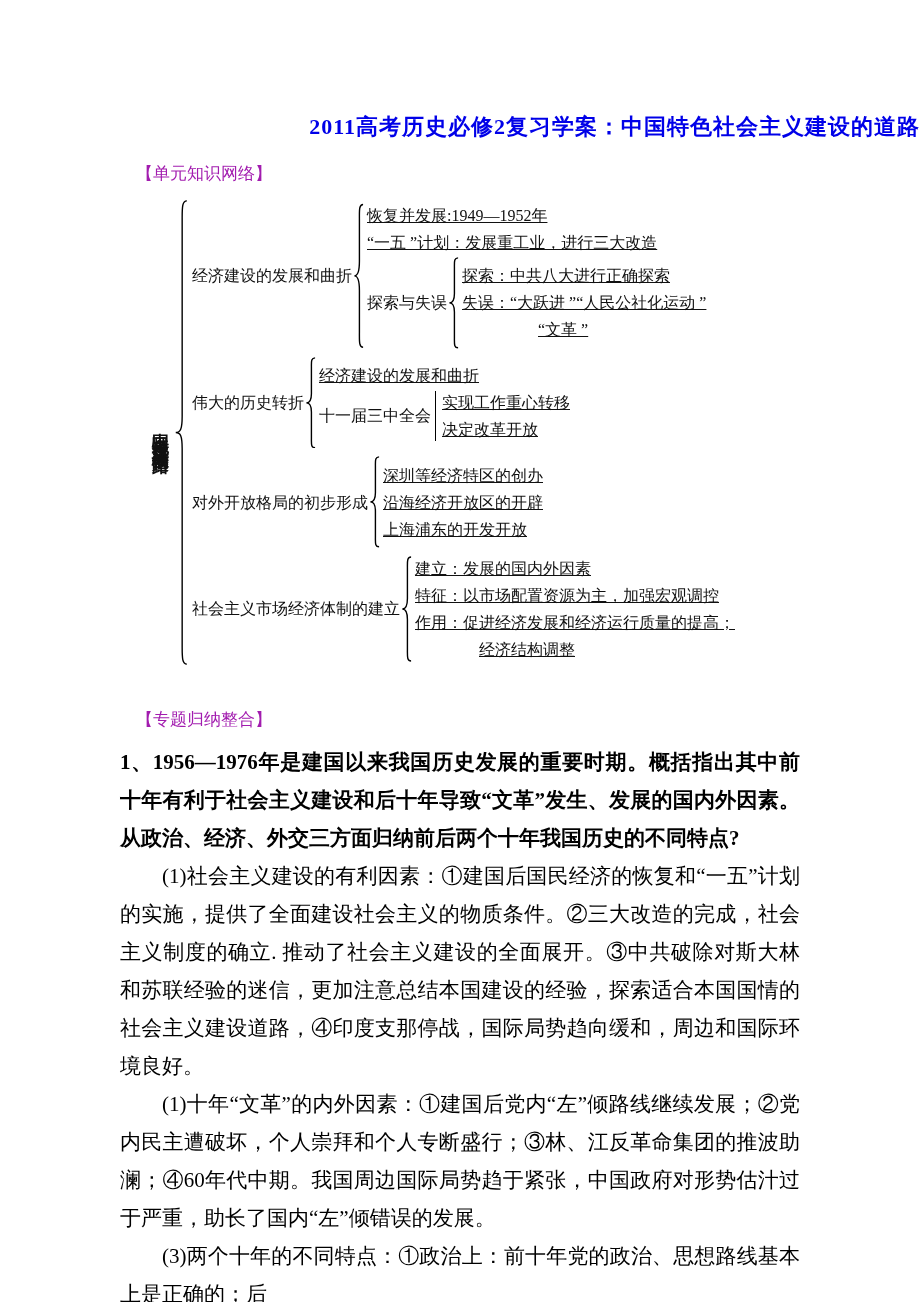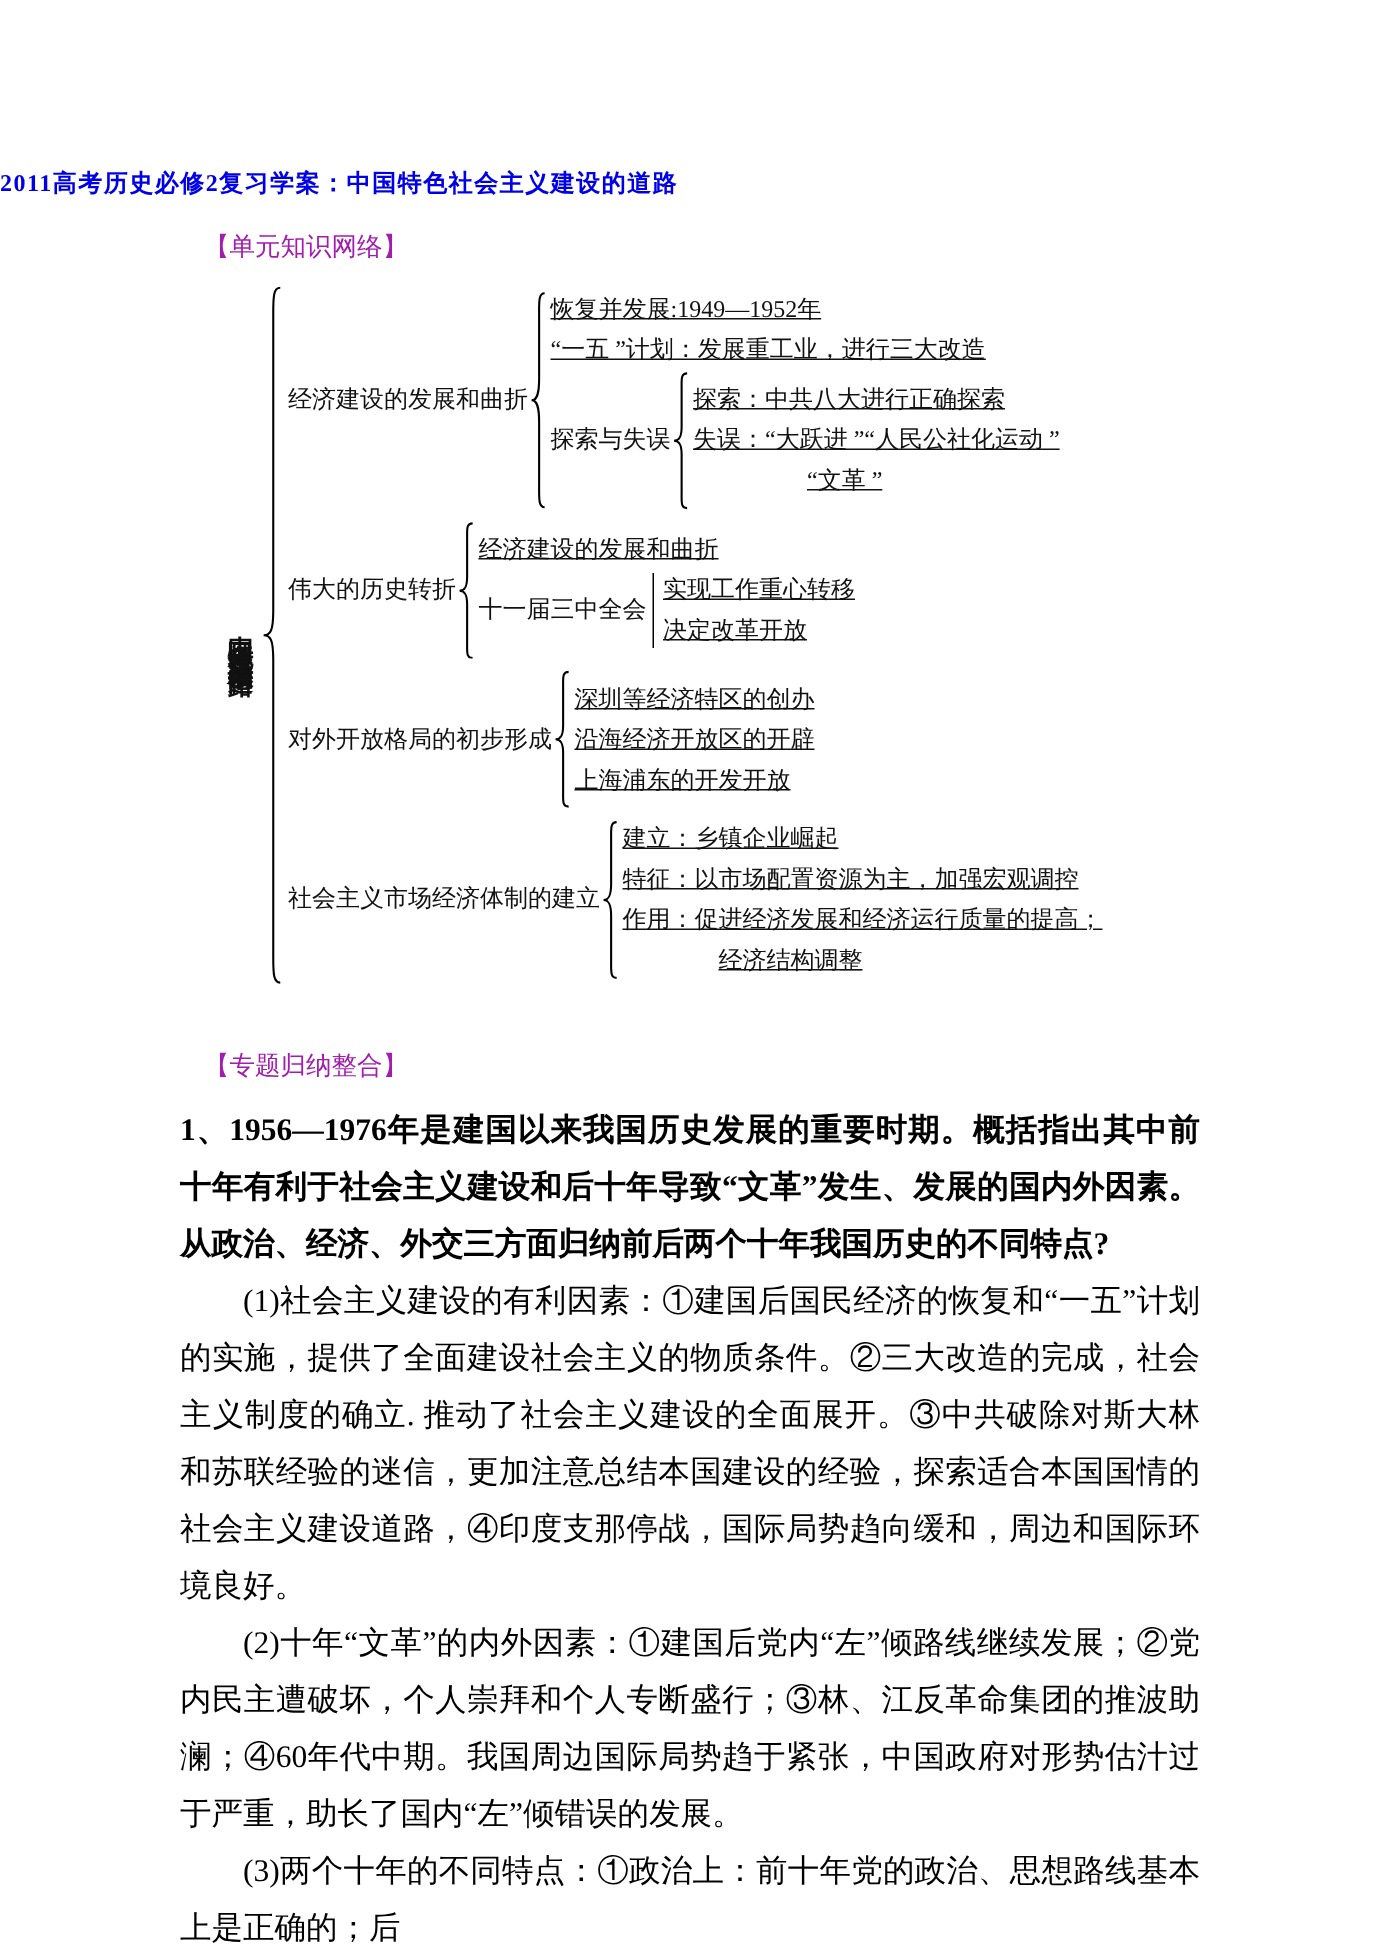--- a/index.html
+++ b/index.html
@@ -2,22 +2,22 @@
 <html><head>
 <meta charset="utf-8">
 <style>
   html,body{margin:0;padding:0;background:#ffffff;}
   .page{
     width:920px;height:1302px;background:#ffffff;overflow:hidden;
     font-family:"Liberation Serif","DejaVu Serif",serif;color:#000;
     position:relative;
   }
   .title{
-    margin:0;padding:112px 0 0 0;text-align:left;
-    font-size:16px;font-weight:bold;color:#0000e8;letter-spacing:1px;
+    margin:0;padding:112px 0 0 0;text-align:right;
+    font-size:22px;font-weight:bold;color:#0000e8;letter-spacing:1px;
   }
   .section-head{
     margin:20px 0 0 136px;font-size:17px;color:#a21caf;
   }
   .section-head.second{margin-top:42px;}
 
   
   .diagram{
     margin:14px 0 0 148px;font-size:16px;line-height:27px;color:#111;
   }
@@ -131,31 +131,31 @@
         </div>
 
         <div class="branch">
           <div class="blabel">社会主义市场经济体制的建立</div>
           <div class="brace">
               <svg viewBox="0 0 12 100" preserveAspectRatio="none">
                 <path d="M11,1 C6.5,1 7,5 7,11 L7,40 C7,47 5.5,50 1.5,50 C5.5,50 7,53 7,60 L7,89 C7,95 6.5,99 11,99" fill="none" stroke="#000" stroke-width="1.4" vector-effect="non-scaling-stroke"></path>
               </svg>
             </div>
           <div class="kids">
-            <div class="kline">建立：乡镇企业崛起</div>
+            <div class="kline">建立：发展的国内外因素</div>
             <div class="kline">特征：以市场配置资源为主，加强宏观调控</div>
             <div class="kline">作用：促进经济发展和经济运行质量的提高；</div>
             <div class="kline cont2">经济结构调整</div>
           </div>
         </div>
 
       </div>
     </div>
   </div>
 
   <div class="section-head second">【专题归纳整合】</div>
 
   <p class="para bold-q">1、1956—1976年是建国以来我国历史发展的重要时期。概括指出其中前十年有利于社会主义建设和后十年导致“文革”发生、发展的国内外因素。从政治、经济、外交三方面归纳前后两个十年我国历史的不同特点?</p>
   <p class="para indent">(1)社会主义建设的有利因素：①建国后国民经济的恢复和“一五”计划的实施，提供了全面建设社会主义的物质条件。②三大改造的完成，社会主义制度的确立. 推动了社会主义建设的全面展开。③中共破除对斯大林和苏联经验的迷信，更加注意总结本国建设的经验，探索适合本国国情的社会主义建设道路，④印度支那停战，国际局势趋向缓和，周边和国际环境良好。</p>
-  <p class="para indent">(2)十年“文革”的内外因素：①建国后党内“左”倾路线继续发展；②党内民主遭破坏，个人崇拜和个人专断盛行；③林、江反革命集团的推波助澜；④60年代中期。我国周边国际局势趋于紧张，中国政府对形势估汁过于严重，助长了国内“左”倾错误的发展。</p>
+  <p class="para indent">(1)十年“文革”的内外因素：①建国后党内“左”倾路线继续发展；②党内民主遭破坏，个人崇拜和个人专断盛行；③林、江反革命集团的推波助澜；④60年代中期。我国周边国际局势趋于紧张，中国政府对形势估汁过于严重，助长了国内“左”倾错误的发展。</p>
   <p class="para indent">(3)两个十年的不同特点：①政治上：前十年党的政治、思想路线基本上是正确的；后</p>
 
 </div>
 
 </body></html>

